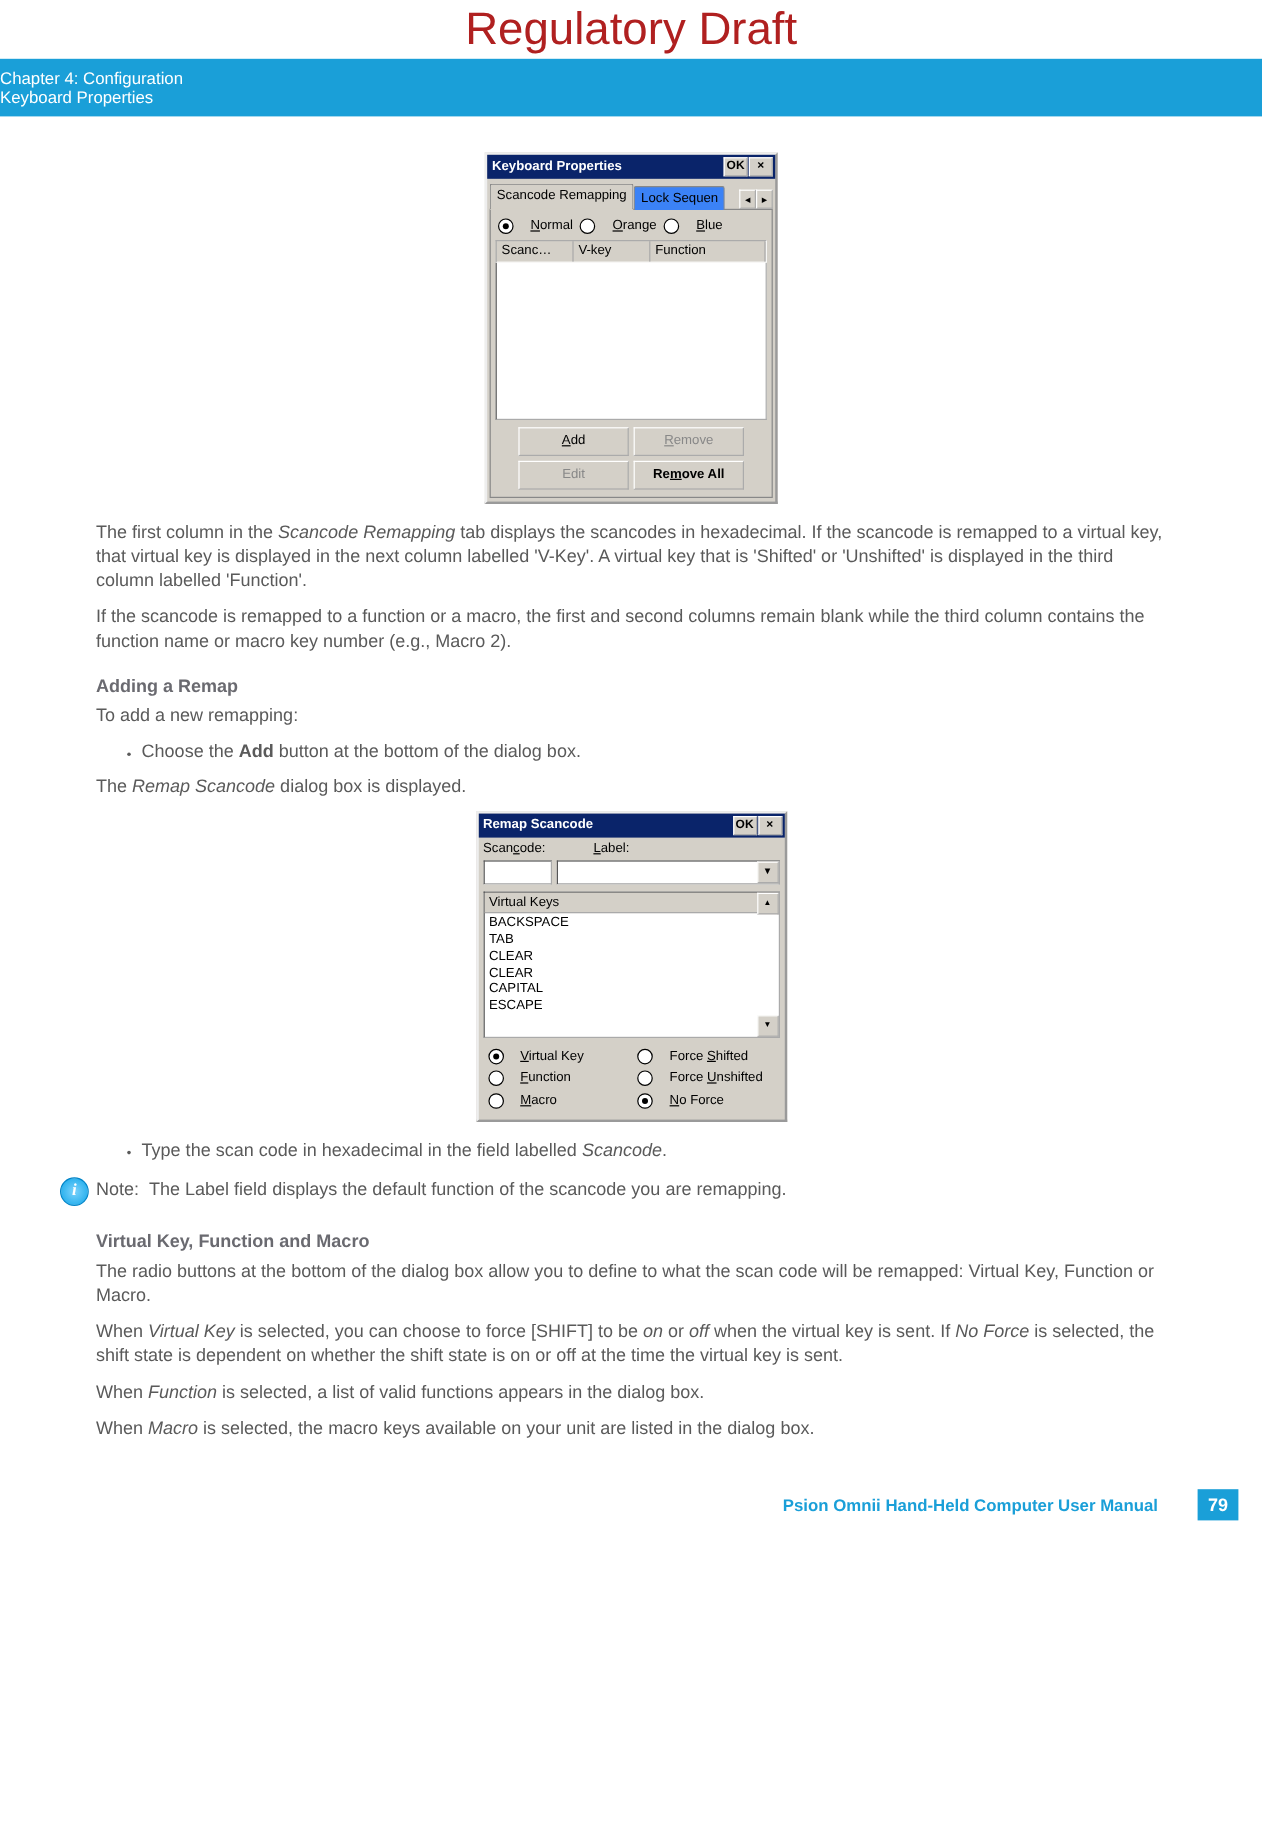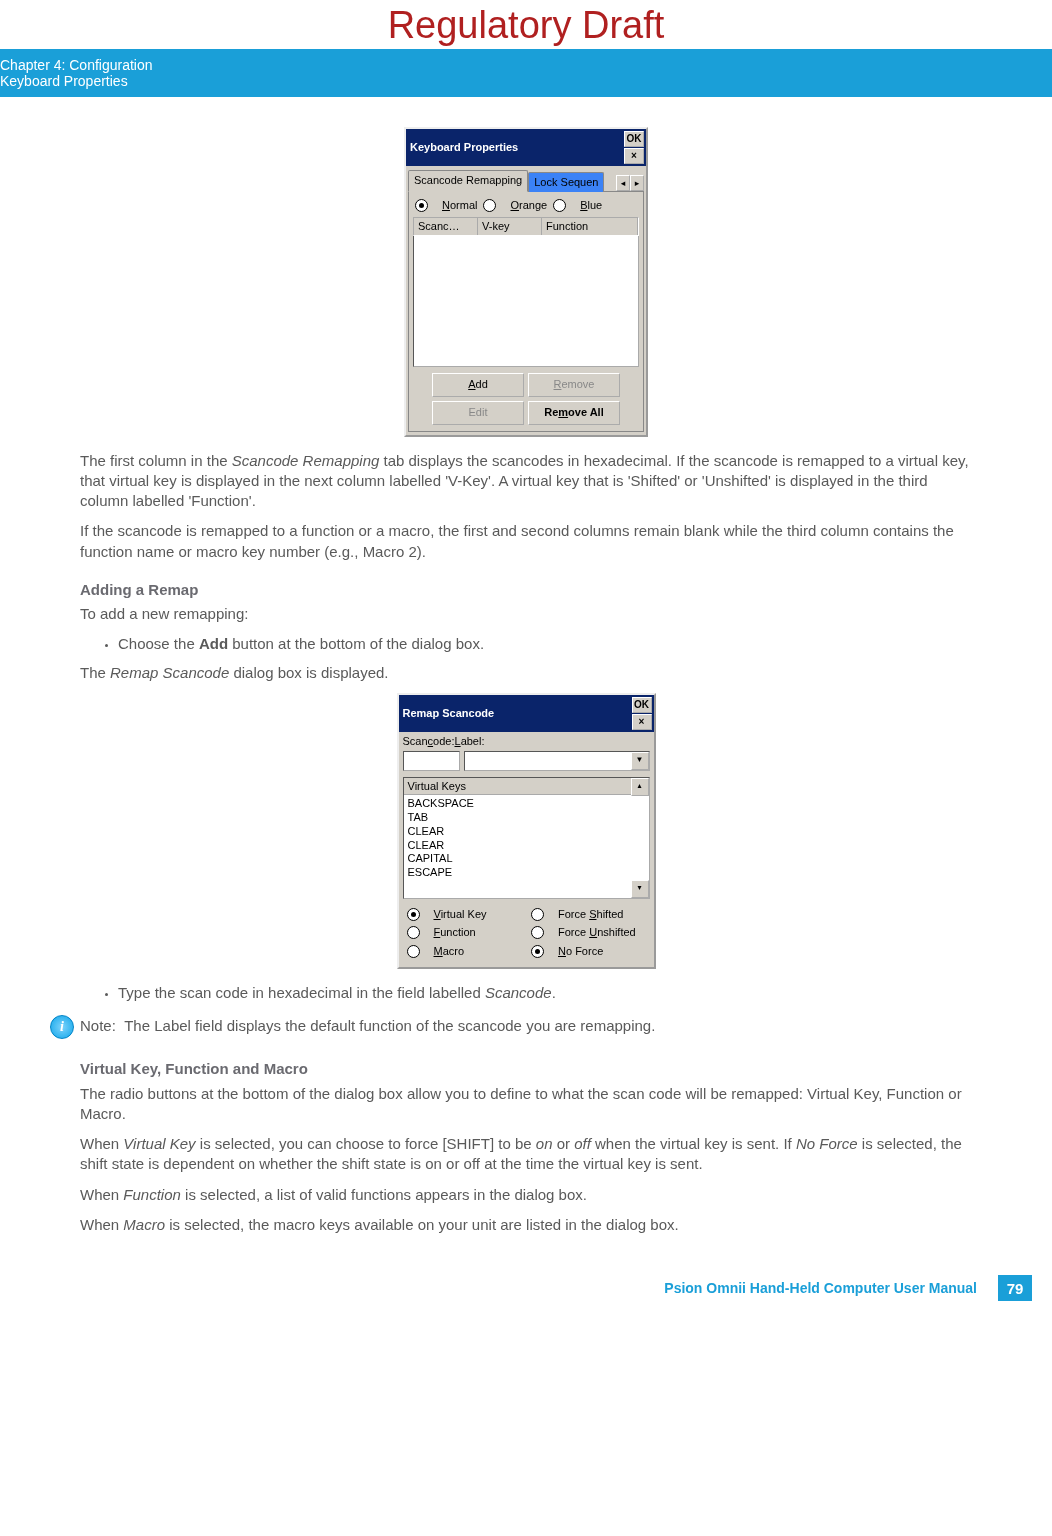--- a/index.html
+++ b/index.html
@@ -41,21 +41,21 @@
   .win-titlebar {
     background: linear-gradient(#0a246a,#0a246a);
     color: #fff;
     font-weight: bold;
     padding: 2px 2px 2px 4px;
     display: flex;
     align-items: center;
     justify-content: space-between;
   }
   .win-title { flex: 1; }
-  .win-btns { display:flex; gap:1px;flex-direction:column;}
+  .win-btns { display:flex; gap:1px;}
   .win-btn {
     background:#d4d0c8;
     color:#000;
     font-size:10px;
     font-weight:bold;
     border:1px outset #fff;
     width:18px;height:14px;
     display:inline-flex;align-items:center;justify-content:center;
   }
   .tabs {
@@ -98,21 +98,21 @@
     background:#fff;border:1px inset #aaa;border-top:none;height:130px;
   }
   .dlg-btns{display:flex;flex-wrap:wrap;gap:4px;justify-content:center;padding:6px 0 2px 0;}
   .dlg-btn{
     width:90px;height:22px;border:1px outset #fff;background:#d4d0c8;
     display:flex;align-items:center;justify-content:center;
   }
   .dlg-btn.disabled{color:#888;}
   
   .win-dialog2{width:255px;}
-  .field-row{display:flex;padding:2px 4px 0 4px;font-size:11px;}
+  .field-row{display:flex;gap:40px;padding:2px 4px 0 4px;font-size:11px;}
   .inputs-row{display:flex;gap:4px;padding:2px 4px;}
   .tbox{background:#fff;border:1px inset #aaa;height:18px;width:55px;}
   .combo{flex:1;background:#fff;border:1px inset #aaa;height:18px;display:flex;justify-content:flex-end;}
   .combo-btn{width:16px;height:16px;border:1px outset #fff;background:#d4d0c8;font-size:8px;display:flex;align-items:center;justify-content:center;}
   .listbox{margin:4px 4px 4px 4px;background:#fff;border:1px inset #aaa;height:120px;position:relative;font-size:11px;}
   .listbox-header{background:#d4d0c8;padding:1px 4px;border-bottom:1px solid #aaa;}
   .listbox-items{padding:2px 4px;line-height:1.25;font-family:Arial;font-size:11px;}
   .scroll-btn{position:absolute;right:0;width:16px;height:16px;background:#d4d0c8;border:1px outset #fff;font-size:8px;display:flex;align-items:center;justify-content:center;}
   .radio-grid{display:grid;grid-template-columns:1fr 1fr;gap:4px 10px;padding:4px 8px 8px 8px;}
   .note-row{display:flex;align-items:flex-start;gap:6px;margin:10px 0 20px -40px;}
@@ -124,21 +124,21 @@
     border:1px solid #0284c7;margin-left:10px;margin-top:2px;
   }
   h4.section{font-size:15px;color:#6a6a70;margin:18px 0 4px 0;}
   p{margin:4px 0 10px 0;}
   ul{margin:4px 0 8px 0;padding-left:38px;}
   li{margin-bottom:4px;list-style-type:disc;}
   li::marker{font-size:10px;}
   em{font-style:italic;}
   .footer{
     display:flex;justify-content:flex-end;align-items:center;
-    padding:10px 20px 20px 12px;
+    gap:12px;padding:10px 20px 20px 12px;
   }
   .footer-text{color:#1a9fd8;font-weight:bold;font-size:14px;}
   .page-num{
     background:#1a9fd8;color:#fff;font-weight:bold;
     width:34px;height:26px;display:flex;align-items:center;justify-content:center;font-size:15px;margin-left:21px;
   }
 </style>
 </head>
 <body>
 

